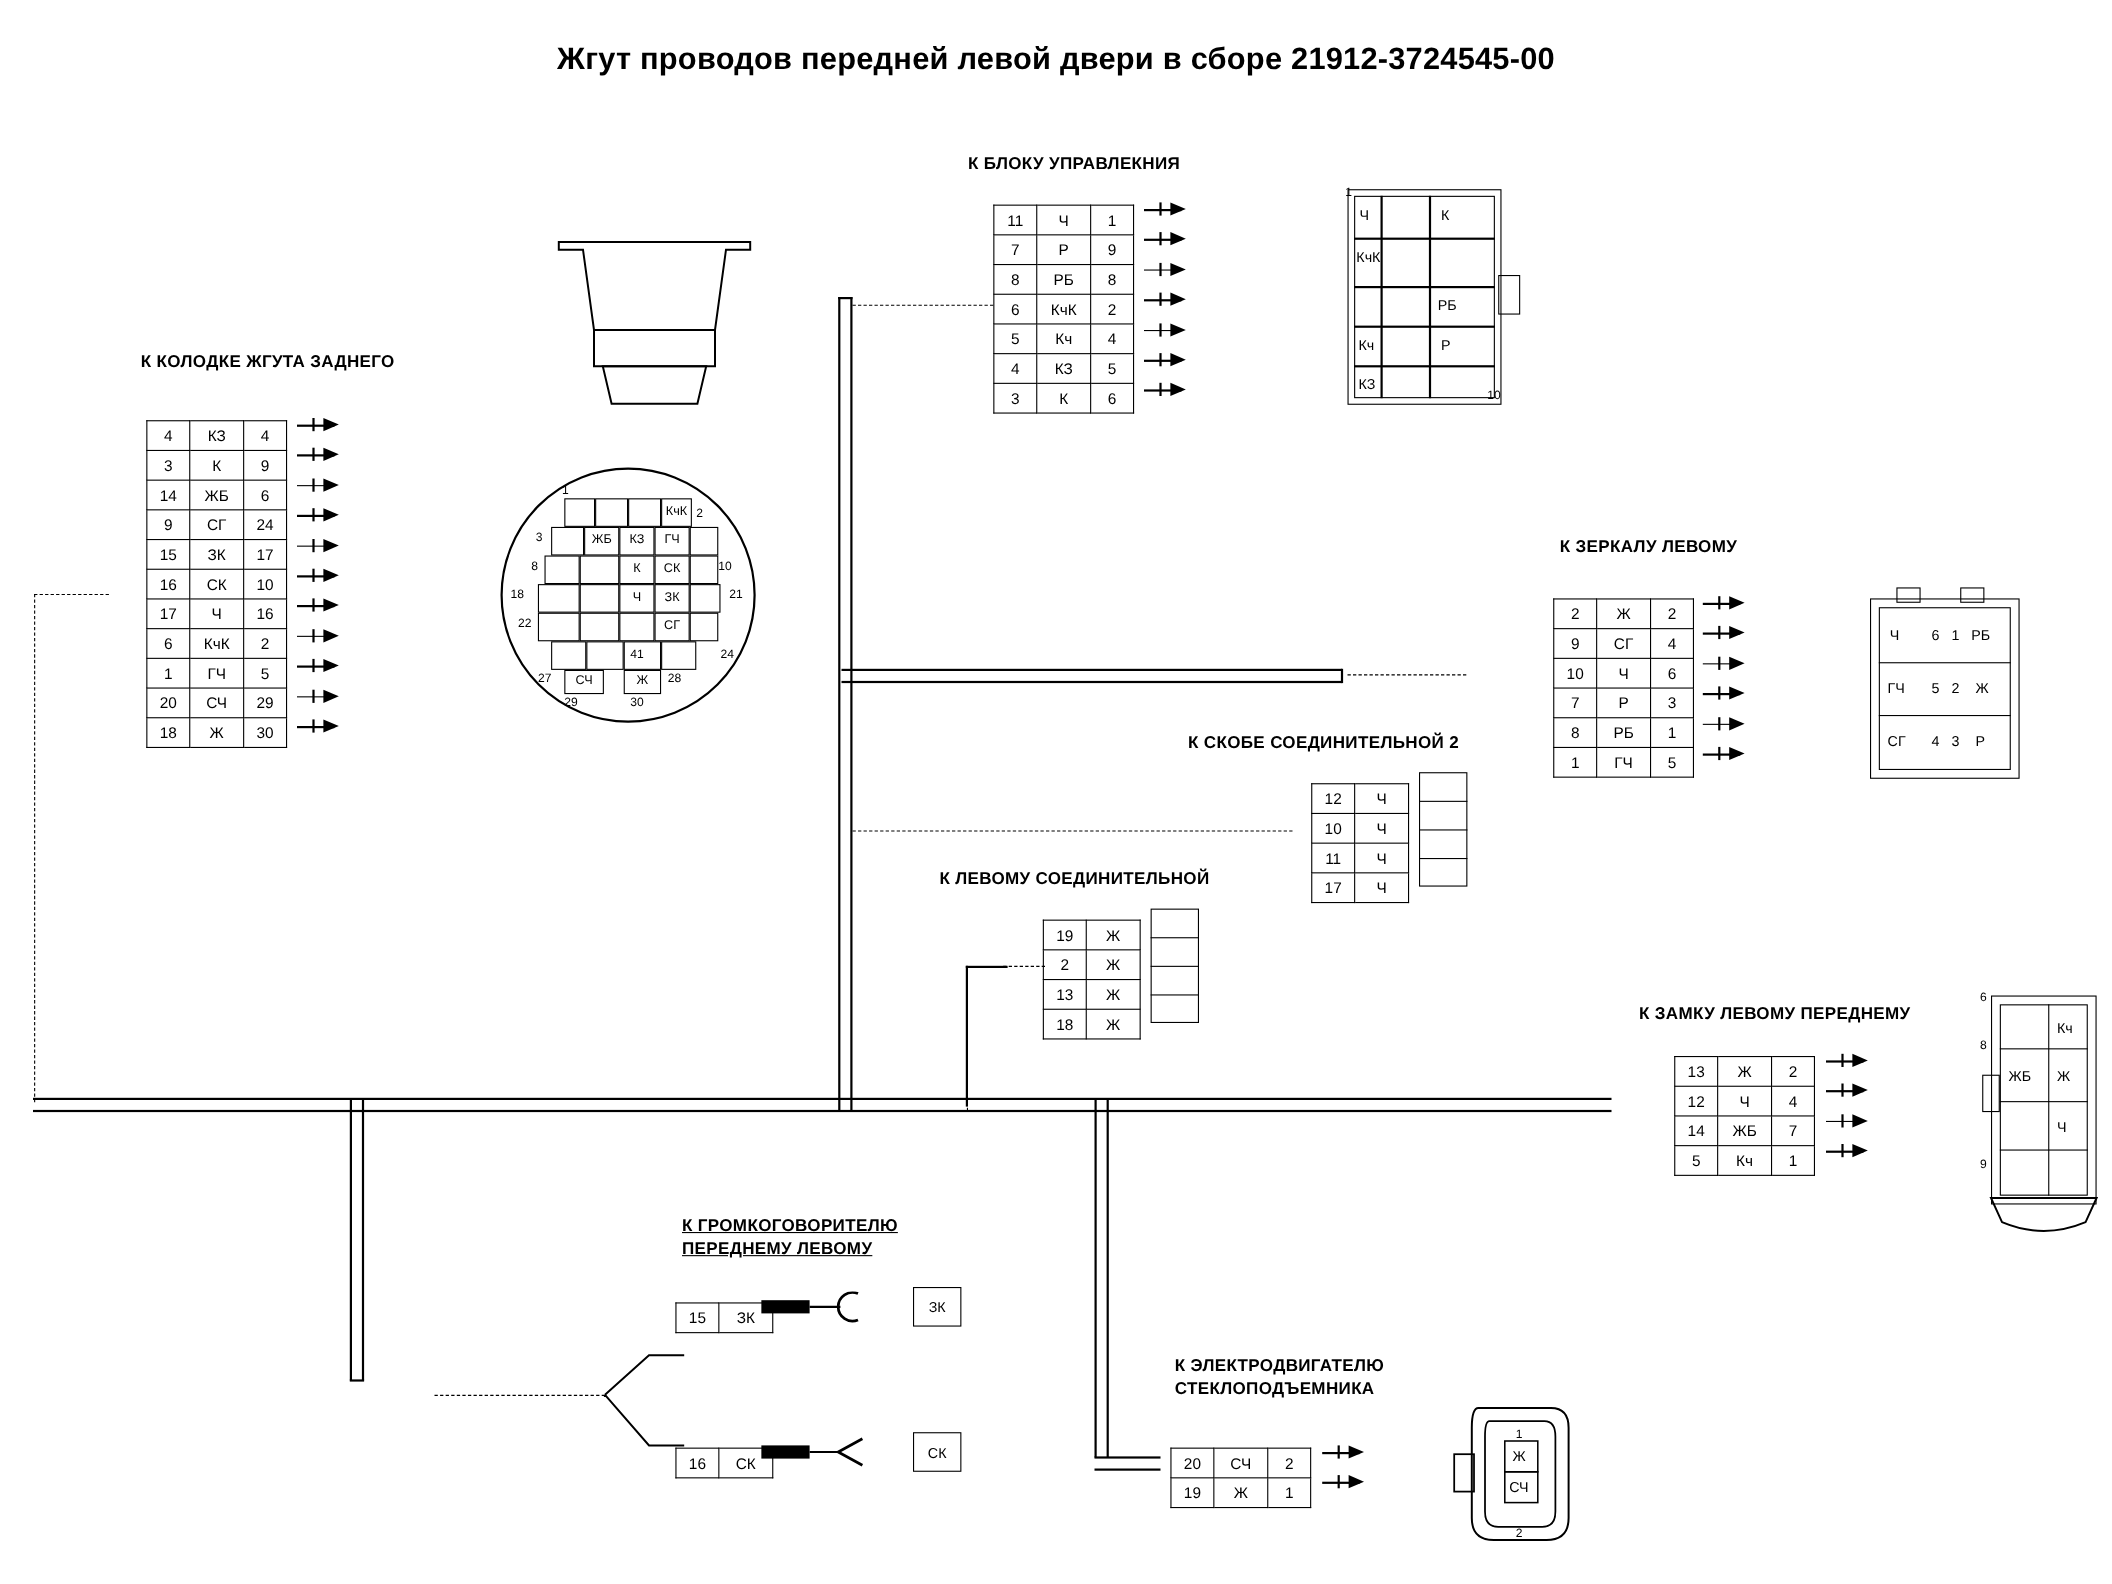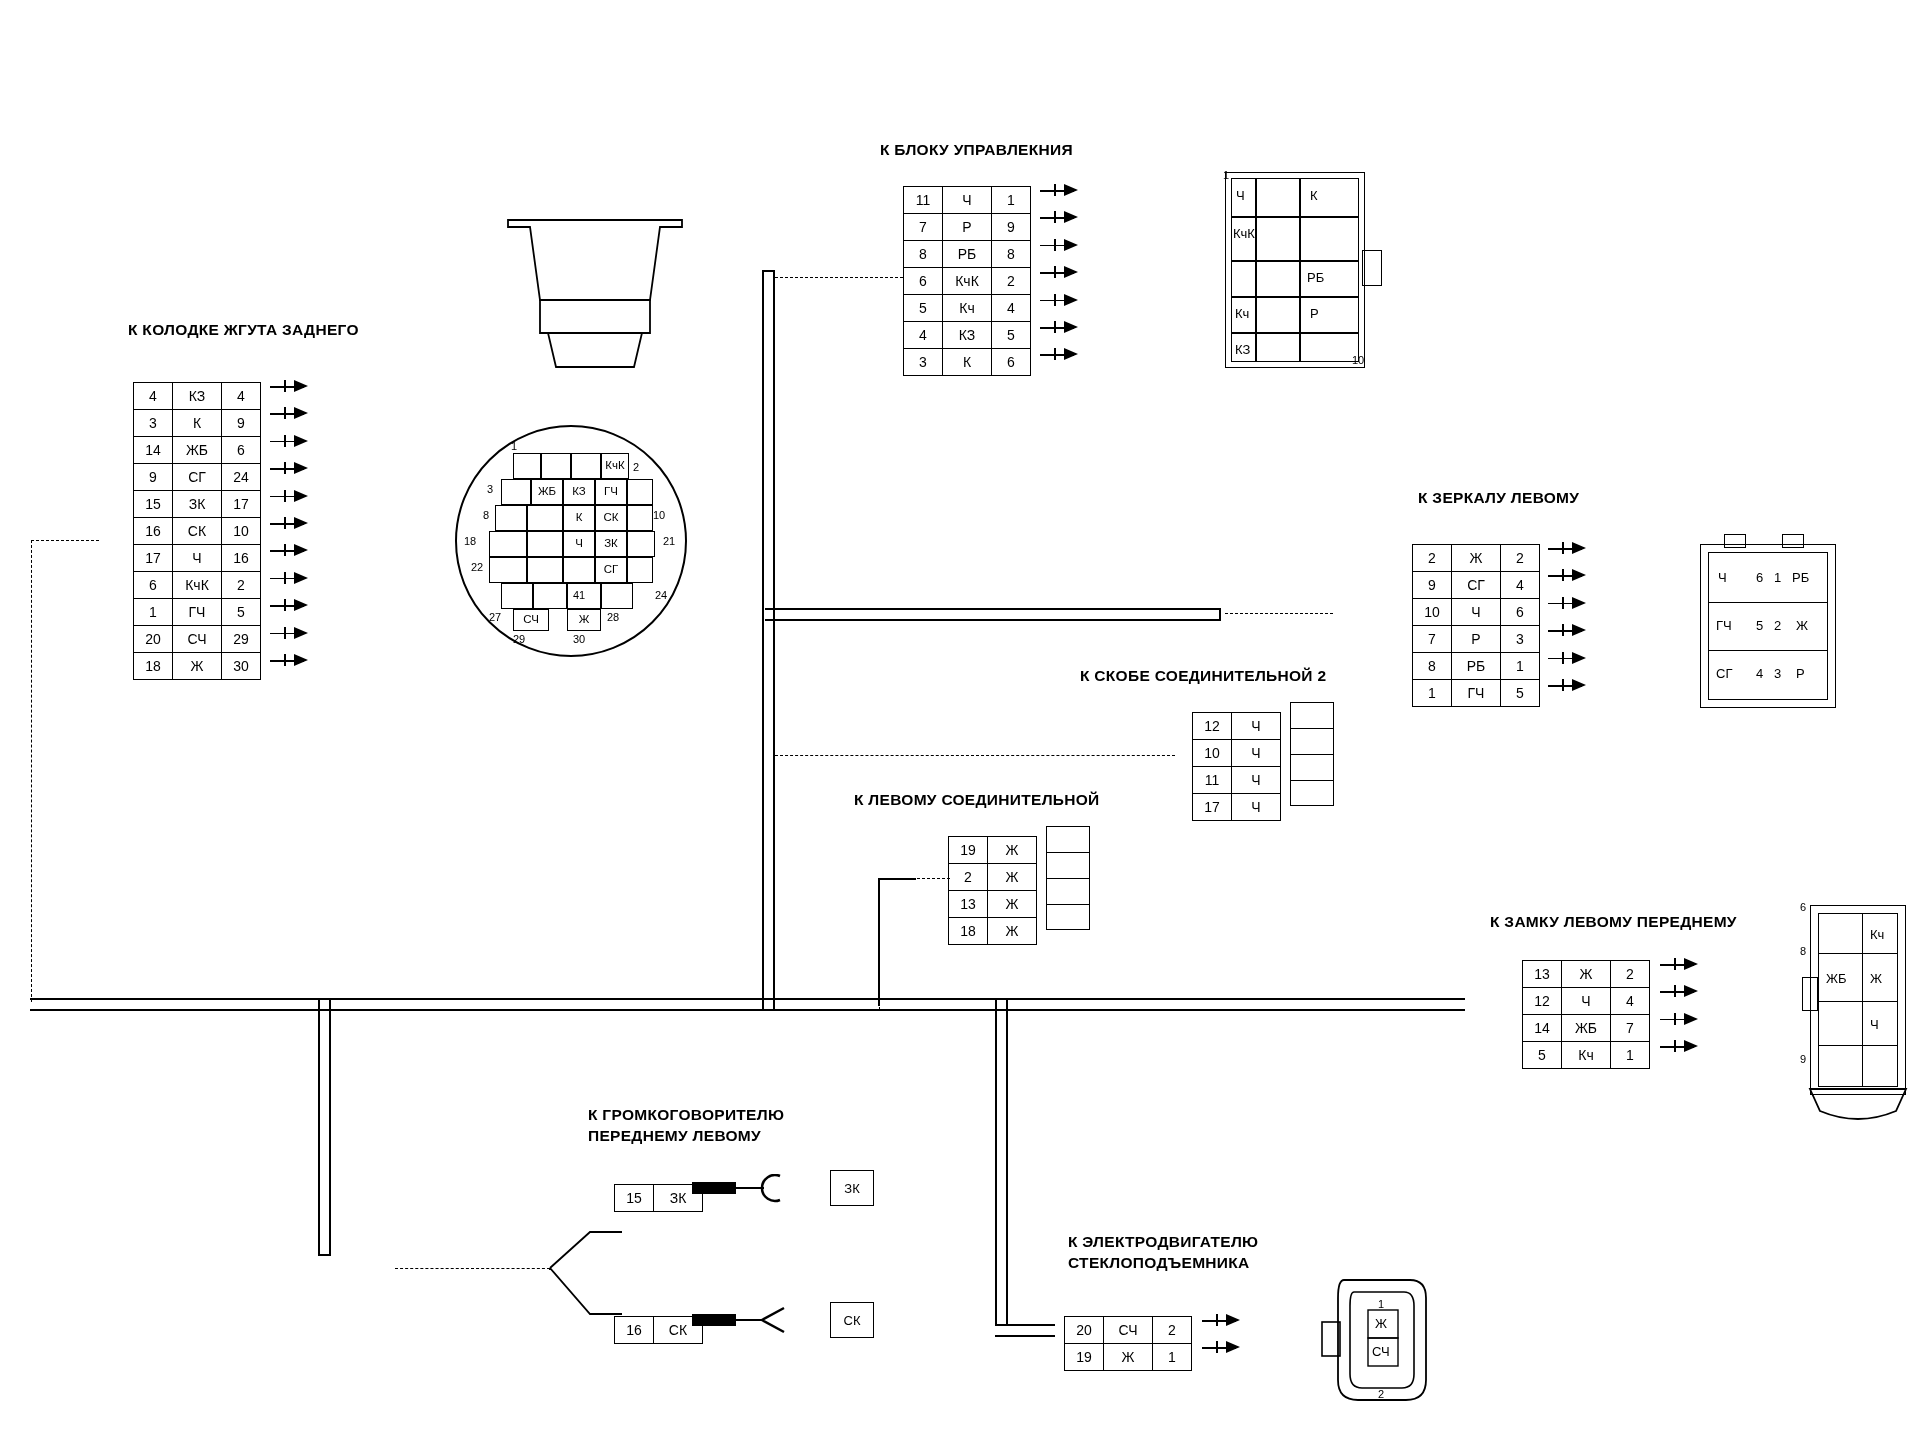--- a/index.html
+++ b/index.html
@@ -73,20 +73,21 @@
   }
 
   
   .gline{position:absolute;background:#000;}
 </style>
 </head>
 <body>
 
 <div class="stage">
 
+  <div class="abs" id="title">Жгут проводов передней левой двери в сборе 21912-3724545-00</div>
 
   <div class="hline" style="left:30px;top:998px;width:1435px;"></div>
   <div class="hline" style="left:30px;top:1009px;width:1435px;"></div>
 
   <div class="vline" style="left:762px;top:270px;height:740px;"></div>
   <div class="vline" style="left:773px;top:270px;height:740px;"></div>
   <div class="hline" style="left:762px;top:270px;width:13px;"></div>
 
   <div class="hline" style="left:765px;top:608px;width:455px;"></div>
   <div class="hline" style="left:765px;top:619px;width:455px;"></div>
@@ -619,21 +620,21 @@
     <div class="boxlbl" style="left:26px;top:66px;">ЖБ</div>
     <div class="boxlbl" style="left:70px;top:112px;">Ч</div>
     <div class="boxlbl" style="left:0px;top:-4px;font-size:11px;">6</div>
     <div class="boxlbl" style="left:0px;top:40px;font-size:11px;">8</div>
     <div class="boxlbl" style="left:0px;top:148px;font-size:11px;">9</div>
     <svg style="position:absolute;left:0;top:182px;" width="120" height="36" viewBox="0 0 120 36">
       <path d="M10 2 L106 2 L96 24 Q58 40 20 24 Z" fill="none" stroke="#000" stroke-width="1.8"></path>
     </svg>
   </div>
 
-  <div class="caption abs" style="left:588px;top:1105px;">К ГРОМКОГОВОРИТЕЛЮ
+  <div class="caption abs" style="left:620px;top:1105px;text-decoration:underline;">К ГРОМКОГОВОРИТЕЛЮ
 ПЕРЕДНЕМУ ЛЕВОМУ</div>
 
   <div class="abs" style="left:614px;top:1174px;">
     <table class="conn" id="tbl-sp1">
         <tbody>
           <tr>
             <td class="c1">15</td>
             <td class="c2">ЗК</td>
           </tr>
         </tbody>

